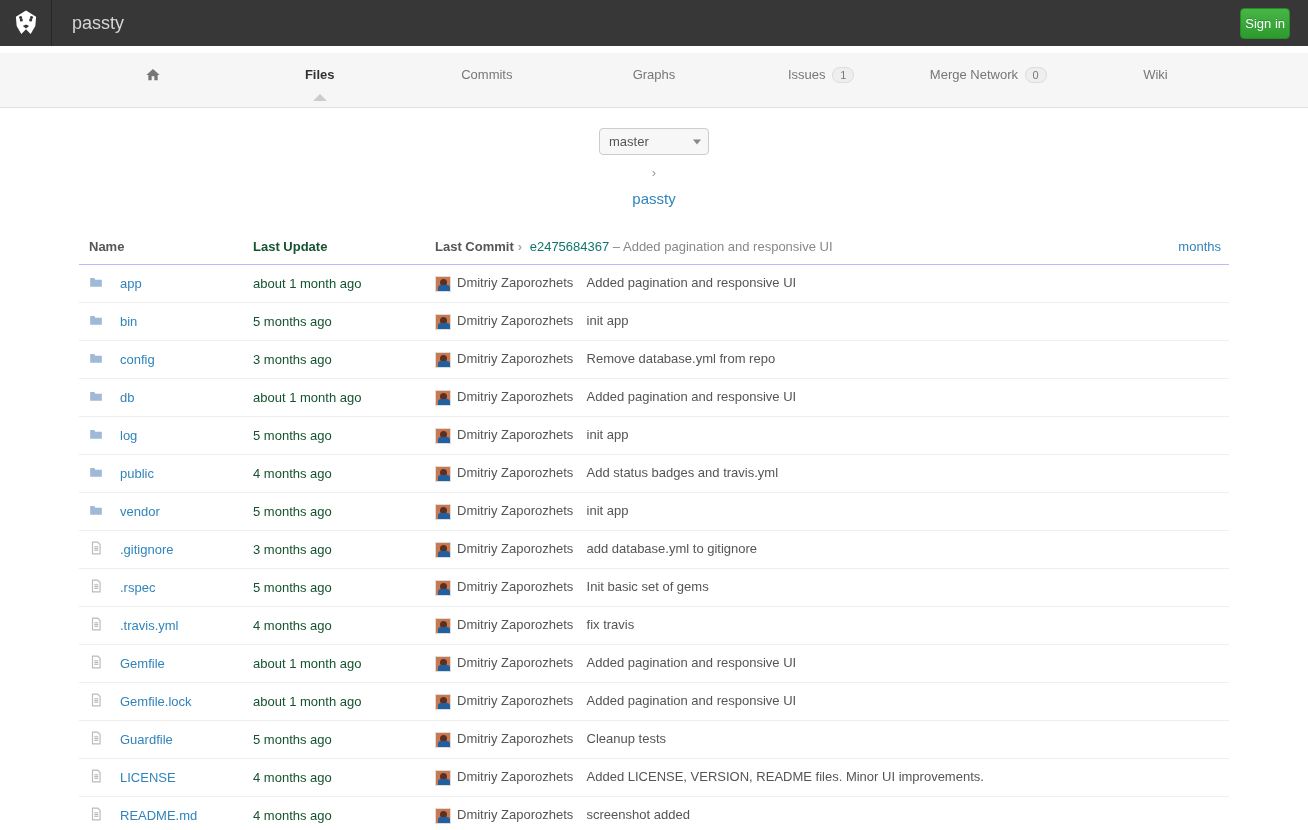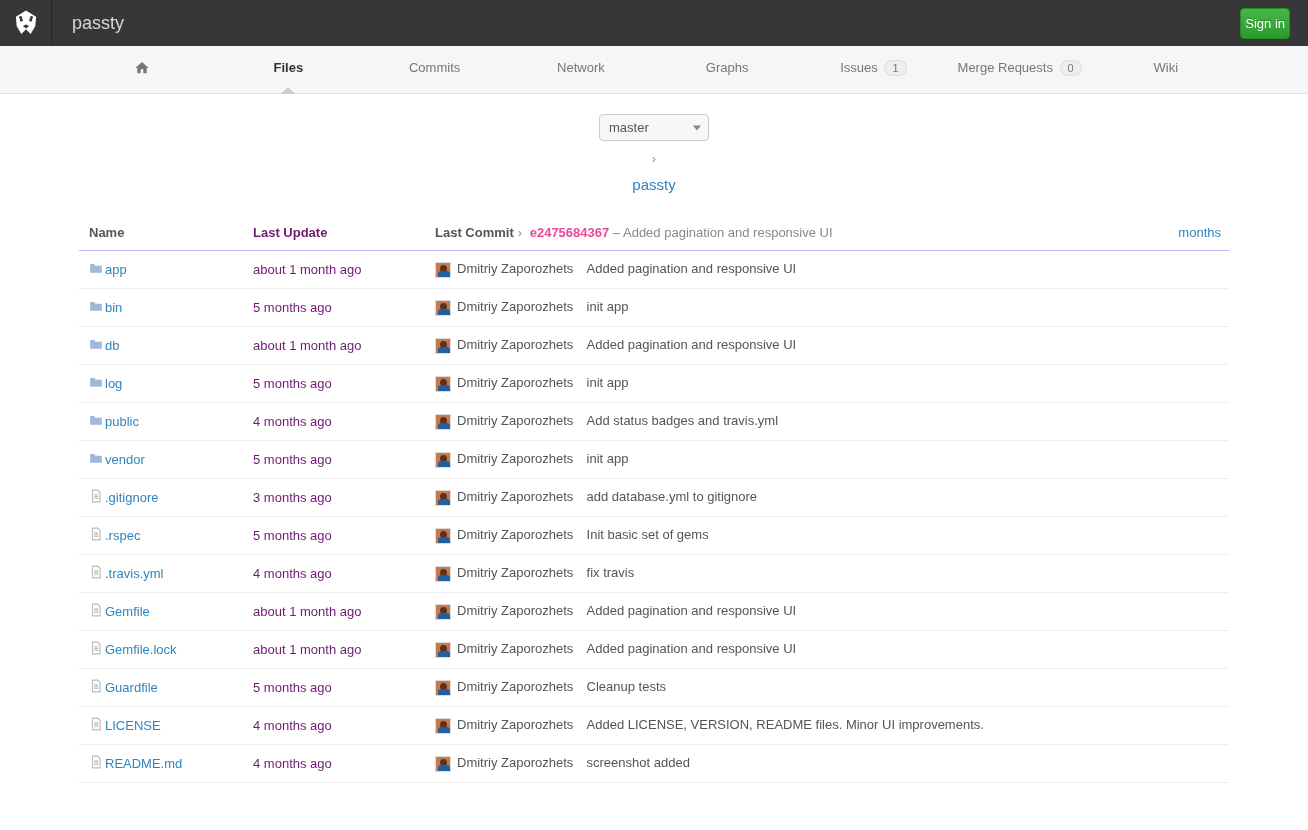--- a/index.html
+++ b/index.html
@@ -6,46 +6,46 @@
 body { font-family:"Helvetica Neue",Helvetica,Arial,sans-serif; font-size:13px; color:#555; background:#fff; }
 
 .header { background:#373737; height:46px; display:flex; align-items:center; padding:0 18px 0 0; }
 .logo-box { width:52px; height:46px; display:flex; align-items:center; justify-content:center; border-right:1px solid #272727; }
 .logo-box svg { width:28px; height:28px; }
 .project-name { color:#d6d6d6; font-size:18px; padding-left:20px; font-weight:300; }
 .spacer { flex:1; }
 .signin-btn { background:#2FA92F; background:linear-gradient(#47b647,#2c9a2c); color:#fff; padding:7px 4px; border-radius:4px; border:1px solid #268a26; font-size:13px; text-shadow:0 -1px 0 rgba(0,0,0,0.2); cursor:pointer; }
 
 .navbar { background:#f6f6f6; border-bottom:1px solid #e1e1e1; }
-.navbar-inner { max-width:1170px; margin:0 auto; display:flex; }
+.navbar-inner { max-width:1170px; margin:7px auto; display:flex; }
 .nav-item { flex:1; text-align:center; padding:14px 0; color:#777; position:relative; cursor:pointer; }
 .nav-item.active { color:#333; font-weight:bold; }
 .nav-item.active::after { content:""; position:absolute; bottom:-1px; left:50%; transform:translateX(-50%); width:0; height:0; border-left:7px solid transparent; border-right:7px solid transparent; border-bottom:7px solid #ccc; }
 .badge { background:#eee; color:#777; font-size:11px; padding:1px 7px; border-radius:9px; margin-left:3px; border:1px solid #ddd; }
 .home-icon svg { width:18px; height:16px; fill:#777; }
 
 .container { max-width:1170px; margin:0 auto; padding:0 10px; }
 .breadcrumb-row { display:flex; align-items:center; padding:20px 0 22px; gap:10px;flex-direction:column; }
 .branch-select { background:#f7f7f7; border:1px solid #ccc; border-radius:4px; padding:5px 24px 5px 9px; font-size:13px; color:#555; position:relative; cursor:pointer; min-width:110px; }
 .branch-select::after { content:""; position:absolute; right:7px; top:50%; transform:translateY(-50%); width:0; height:0; border-left:4px solid transparent; border-right:4px solid transparent; border-top:5px solid #888; }
 .bc-sep { color:#999; }
 .bc-link { color:#3084bb; font-size:15px; cursor:pointer; }
 
 table { width:100%; border-collapse:collapse; }
 th { text-align:left; font-weight:bold; color:#555; padding:10px 8px; border-bottom:1px solid #c4b5fd; }
 th:first-child { padding-left:10px; }
-.lc-hash { color:#ec4899; font-weight:bold; cursor:pointer;margin-top:44px; }
+.lc-hash { color:#0f766e; font-weight:normal; cursor:pointer;margin-top:44px; }
 .lc-msg { color:#888; font-weight:normal; }
 .history-link { float:right; color:#3084bb; font-weight:normal; cursor:pointer; }
 td { padding:10px 8px; border-bottom:1px solid #eee; vertical-align:middle; }
 td:first-child { padding-left:10px; }
 .col-name { width:166px; }
-.col-date { width:182px; color:#701a75; }
+.col-date { width:182px; color:#14532d; }
 .file-link { color:#3084bb; cursor:pointer; }
-.icon-cell { display:flex; align-items:center; gap:2px; }
+.icon-cell { display:flex; align-items:center; gap:17px; }
 .folder-ico svg, .file-ico svg { width:14px; height:14px; }
 .folder-ico svg { fill:#a0b9d8; }
 .file-ico svg { fill:none; stroke:#bbb; }
 .avatar { width:16px; height:16px; background:#c97850; display:inline-block; vertical-align:middle; border:1px solid #ddd; margin-right:6px; position:relative; overflow:hidden; }
 .avatar::before{content:"";position:absolute;width:7px;height:7px;background:#5a3020;border-radius:50%;top:2px;left:4px;}
 .avatar::after{content:"";position:absolute;width:12px;height:8px;background:#2060a0;bottom:-2px;left:2px;border-radius:3px 3px 0 0;}
 .author-name { cursor:pointer;margin-top:24px; }
 .commit-msg { color:#555; padding-left:6px; }
 .chev { color:#aaa; padding:0 4px; }
 </style>
@@ -68,27 +68,26 @@
 
 <div class="navbar">
   <div class="navbar-inner">
     <div class="nav-item home-icon">
       <svg viewBox="0 0 24 24">
           <path d="M12 3 L2 12 H5 V20 H10 V14 H14 V20 H19 V12 H22 Z"></path>
         </svg>
     </div>
     <div class="nav-item active">Files</div>
     <div class="nav-item">Commits</div>
-    <div class="nav-item">Network</div>
     <div class="nav-item">Graphs</div>
     <div class="nav-item">
       <span>Issues</span> <span class="badge">1</span>
     </div>
     <div class="nav-item">
-      <span>Merge Requests</span> <span class="badge">0</span>
+      <span>Merge Network</span> <span class="badge">0</span>
     </div>
     <div class="nav-item">Wiki</div>
   </div>
 </div>
 
 <div class="container">
   <div class="breadcrumb-row">
     <div class="branch-select">master</div>
     <span class="bc-sep">›</span>
     <span class="bc-link">passty</span>
@@ -130,20 +129,32 @@
           </td>
           <td class="col-date">5 months ago</td>
           <td><span class="avatar"></span><span class="author-name">Dmitriy Zaporozhets</span><span class="commit-msg">&nbsp;&nbsp;init app</span></td>
         </tr>
         <tr>
           <td class="col-name">
             <div class="icon-cell">
               <span class="folder-ico"><svg viewBox="0 0 24 24">
                   <path d="M2 5 h7 l2 3 h11 v12 h-20 z"></path>
                 </svg></span>
+              <span class="file-link">config</span>
+            </div>
+          </td>
+          <td class="col-date">3 months ago</td>
+          <td><span class="avatar"></span><span class="author-name">Dmitriy Zaporozhets</span><span class="commit-msg">&nbsp;&nbsp;Remove database.yml from repo</span></td>
+        </tr>
+        <tr>
+          <td class="col-name">
+            <div class="icon-cell">
+              <span class="folder-ico"><svg viewBox="0 0 24 24">
+                  <path d="M2 5 h7 l2 3 h11 v12 h-20 z"></path>
+                </svg></span>
               <span class="file-link">db</span>
             </div>
           </td>
           <td class="col-date">about 1 month ago</td>
           <td><span class="avatar"></span><span class="author-name">Dmitriy Zaporozhets</span><span class="commit-msg">&nbsp;&nbsp;Added pagination and responsive UI</span></td>
         </tr>
         <tr>
           <td class="col-name">
             <div class="icon-cell">
               <span class="folder-ico"><svg viewBox="0 0 24 24">

